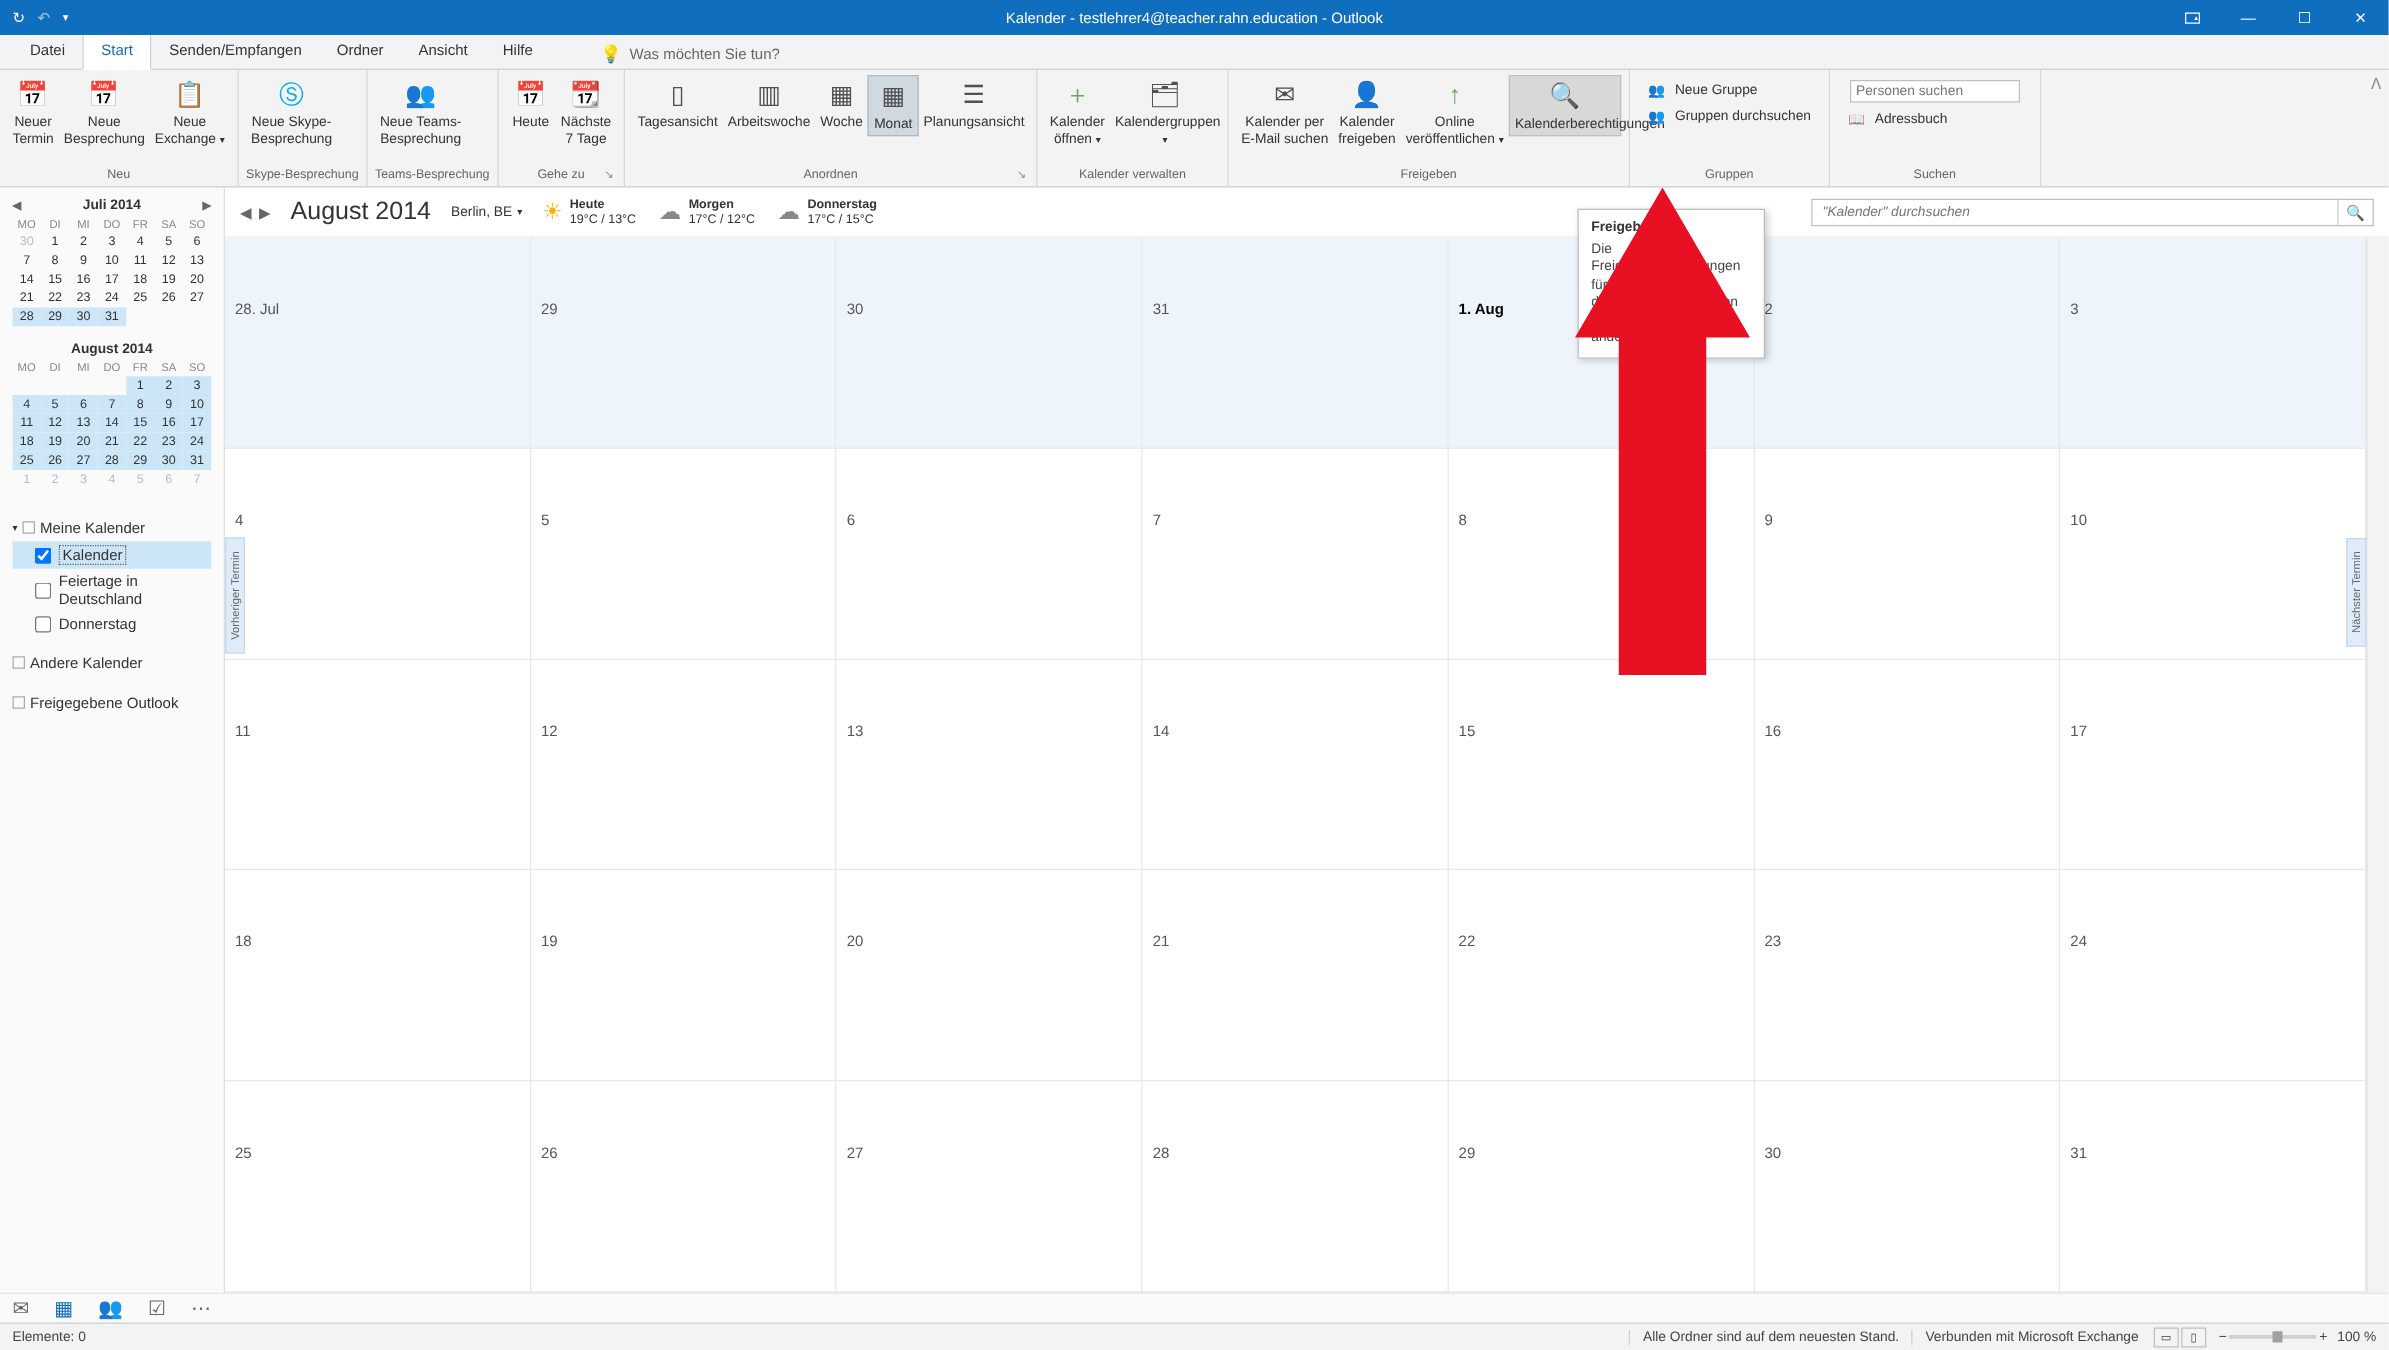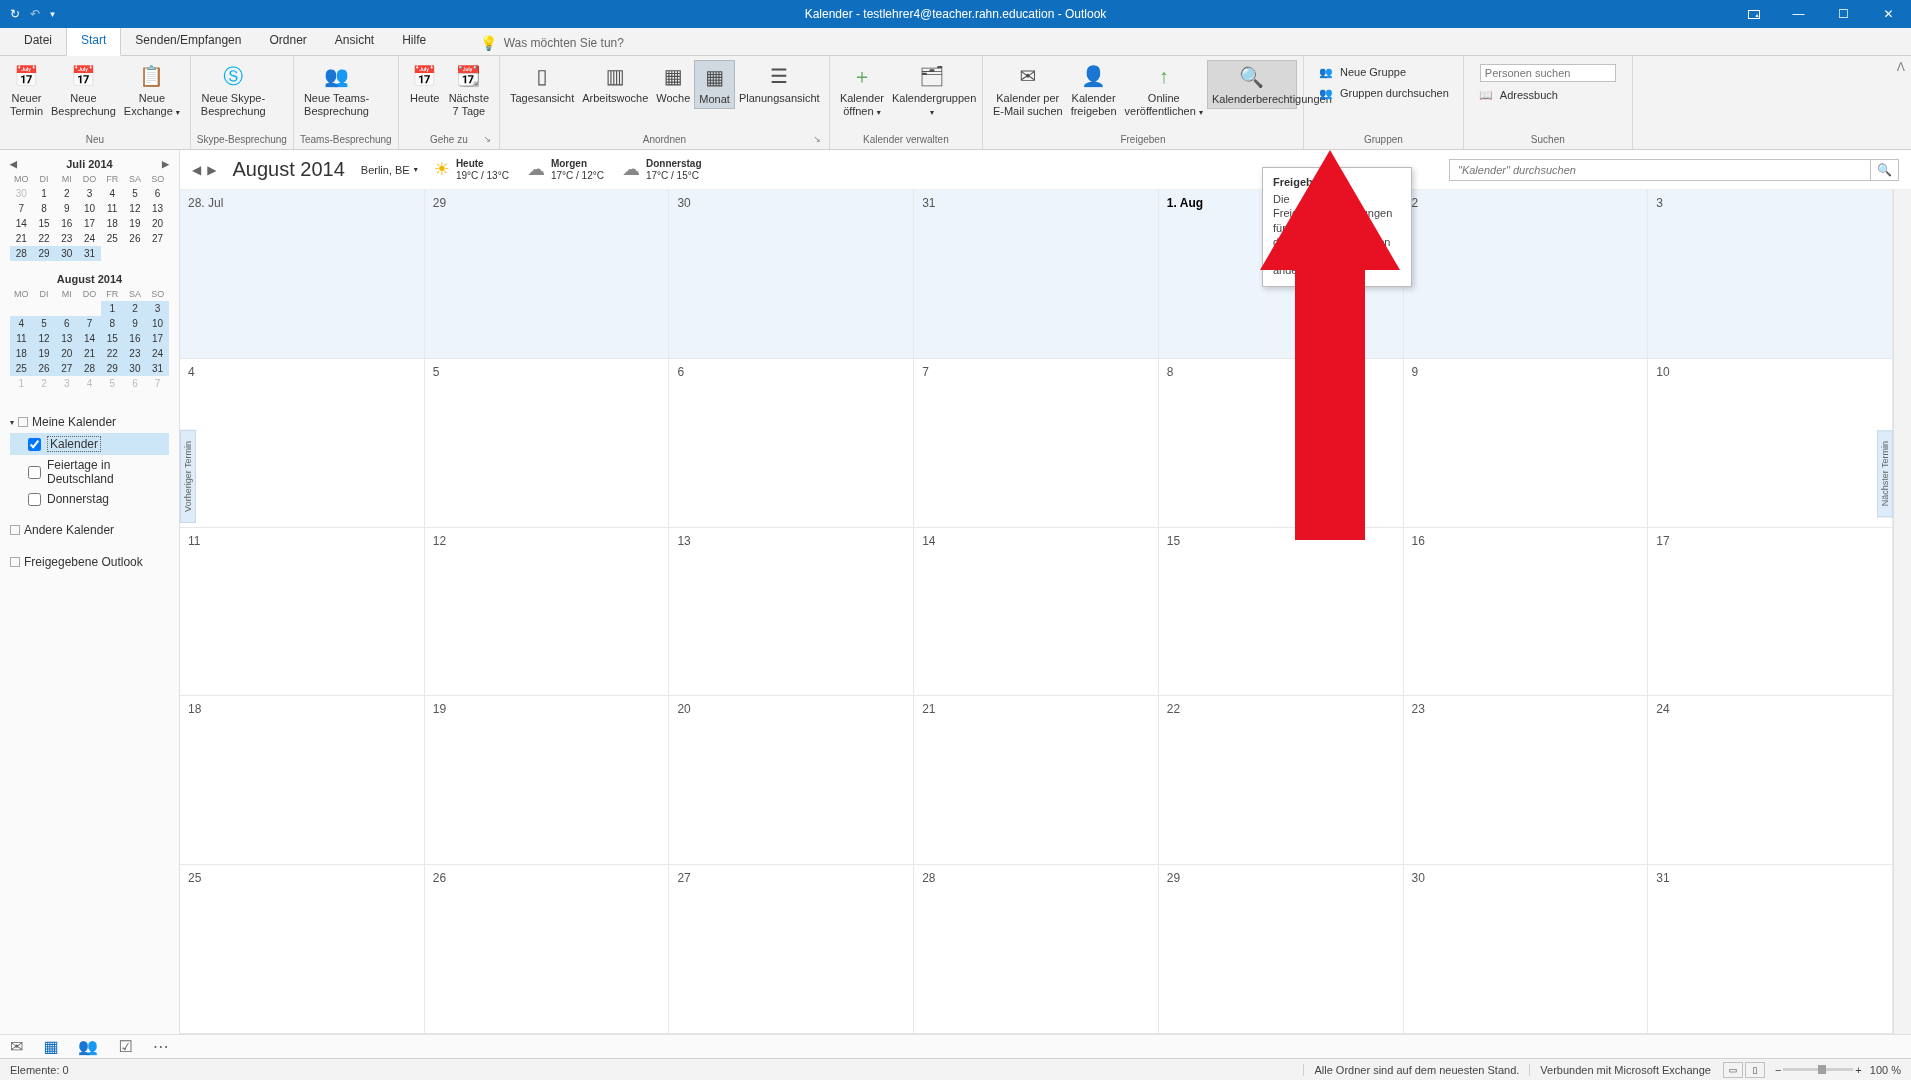--- a/index.html
+++ b/index.html
@@ -77,21 +77,21 @@
 .search-box input { flex: 1; padding: 4px 8px; border: 1px solid #c0c0c0; font-size: 11px; font-style: italic; color: #888; }
 .search-box .sbtn { width: 28px; border: 1px solid #c0c0c0; border-left: none; display: flex; align-items: center; justify-content: center; background: #fff; }
 
 
 .dow-row { display: grid; grid-template-columns: repeat(7, 1fr); background: #deecf9; border-bottom: 1px solid #d0d0d0; }
 .dow-cell { padding: 4px 8px; font-size: 10px; color: #555; text-transform: uppercase; }
 
 
 .month-grid { flex: 1; display: grid; grid-template-columns: repeat(7, 1fr); grid-template-rows: repeat(5, 1fr); position: relative; }
 .day-cell { border-right: 1px solid #e8e8e8; border-bottom: 1px solid #e8e8e8; padding: 6px 8px; font-size: 12px; position: relative; }
-.day-cell .dnum { color: #555; }
+.day-cell .dnum { color: #555; margin-top: 44px; }
 .day-cell.first-of-month .dnum { font-weight: 700; color: #000; }
 .day-cell.row0 { background: #edf4fb; }
 .month-scroll { width: 18px; background: #f3f3f3; border-left: 1px solid #e0e0e0; }
 
 
 .side-tab { position: absolute; writing-mode: vertical-rl; transform: rotate(180deg); background: #deecf9; padding: 10px 2px; font-size: 9px; color: #666; border: 1px solid #c8d8e8; z-index: 10; }
 
 
 .nav-bar { height: 24px; background: #fafafa; border-top: 1px solid #e0e0e0; display: flex; align-items: center; padding-left: 10px; gap: 20px; }
 .nav-bar .nico { font-size: 16px; color: #666; cursor: pointer; }

